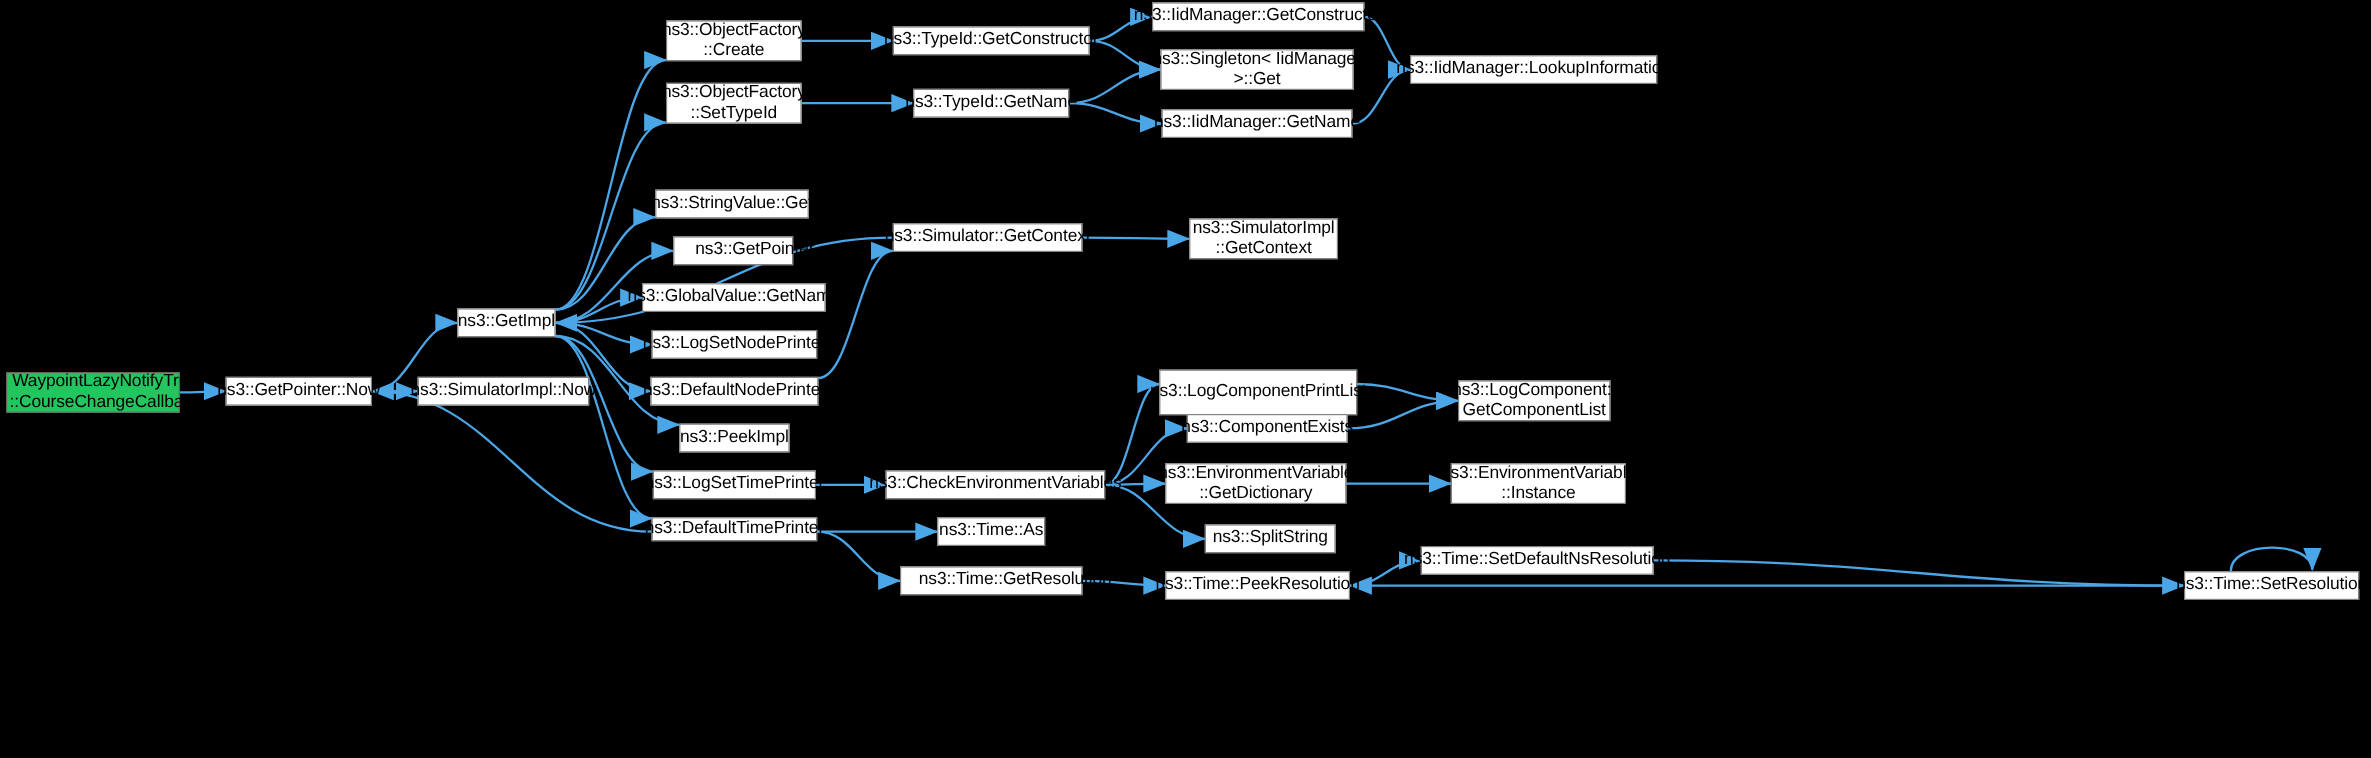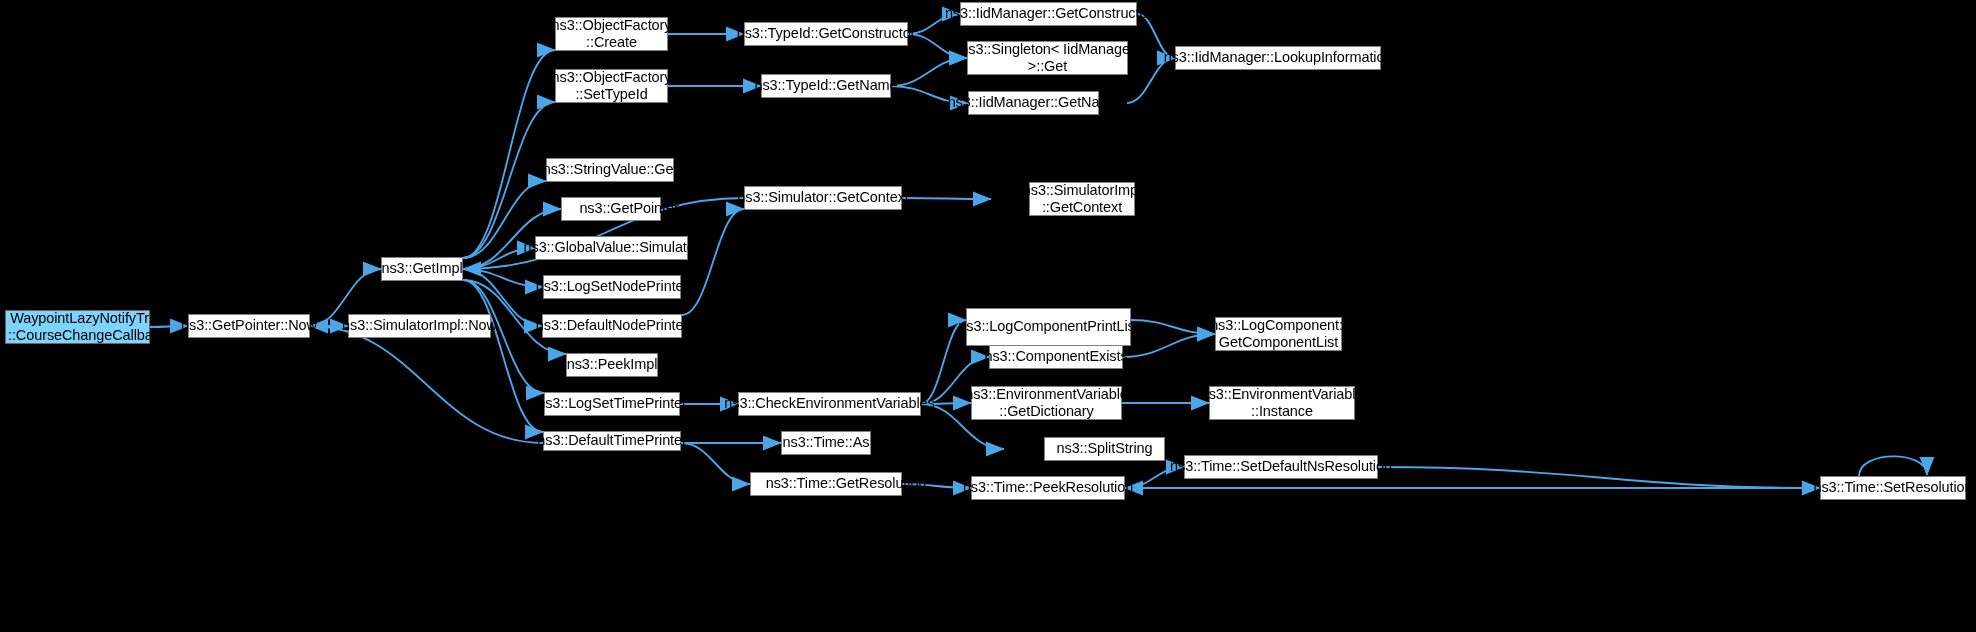--- a/index.html
+++ b/index.html
@@ -34,21 +34,21 @@
     line-height: 1.18;
     display: flex;
     align-items: center;
     justify-content: center;
     text-align: center;
     white-space: pre;
     letter-spacing: -0.1px;
     z-index: 5;
   }
   .node.root {
-    background: #7dd3fc;
+    background: #22c55e;
     border: 1px solid #666666;
     padding-left: 20px;
   }
 </style>
 </head>
 <body>
 
 <div id="canvas">
   <svg id="edges" viewBox="0 0 1976 632">
     <defs>
@@ -107,41 +107,41 @@
       <div class="node" style="left: 381px; top: 257px; width: 82px; height: 24px;">ns3::GetImpl</div>
       <div class="node" style="left: 555px; top: 17px; width: 113px; height: 34px;">ns3::ObjectFactory
 ::Create</div>
       <div class="node" style="left: 555px; top: 69px; width: 113px; height: 34px;">ns3::ObjectFactory
 ::SetTypeId</div>
       <div class="node" style="left: 744px; top: 22px; width: 164px; height: 24px;">ns3::TypeId::GetConstructor</div>
       <div class="node" style="left: 761px; top: 74px; width: 130px; height: 24px;">ns3::TypeId::GetName</div>
       <div class="node" style="left: 960px; top: 2px; width: 177px; height: 24px;">ns3::IidManager::GetConstructor</div>
       <div class="node" style="left: 967px; top: 41px; width: 161px; height: 34px;">ns3::Singleton&lt; IidManager
 &gt;::Get</div>
-      <div class="node" style="left: 968px; top: 91px; width: 131px; height: 24px;">ns3::IidManager::GetName</div>
+      <div class="node" style="left: 968px; top: 91px; width: 159px; height: 24px;">ns3::IidManager::GetName</div>
       <div class="node" style="left: 1175px; top: 46px; width: 206px; height: 24px;">ns3::IidManager::LookupInformation</div>
       <div class="node" style="left: 546px; top: 158px; width: 128px; height: 24px;">ns3::StringValue::Get</div>
       <div class="node" style="left: 561px; top: 197px; width: 100px; height: 24px; padding-left: 36px;">ns3::GetPointer</div>
-      <div class="node" style="left: 535px; top: 236px; width: 153px; height: 24px;">ns3::GlobalValue::Simulator</div>
+      <div class="node" style="left: 535px; top: 236px; width: 153px; height: 24px;">ns3::GlobalValue::GetName</div>
       <div class="node" style="left: 543px; top: 275px; width: 138px; height: 24px;">ns3::LogSetNodePrinter</div>
       <div class="node" style="left: 542px; top: 314px; width: 140px; height: 24px;">ns3::DefaultNodePrinter</div>
       <div class="node" style="left: 566px; top: 353px; width: 92px; height: 24px;">ns3::PeekImpl</div>
       <div class="node" style="left: 544px; top: 392px; width: 136px; height: 24px;">ns3::LogSetTimePrinter</div>
       <div class="node" style="left: 543px; top: 431px; width: 138px; height: 20px;">ns3::DefaultTimePrinter</div>
       <div class="node" style="left: 744px; top: 186px; width: 158px; height: 24px;">ns3::Simulator::GetContext</div>
-      <div class="node" style="left: 991px; top: 182px; width: 106px; height: 34px; margin-left: 38px;">ns3::SimulatorImpl
+      <div class="node" style="left: 991px; top: 182px; width: 124px; height: 34px;">ns3::SimulatorImpl
 ::GetContext</div>
       <div class="node" style="left: 738px; top: 392px; width: 183px; height: 24px;">ns3::CheckEnvironmentVariables</div>
       <div class="node" style="left: 781px; top: 431px; width: 90px; height: 24px;">ns3::Time::As</div>
       <div class="node" style="left: 750px; top: 472px; width: 152px; height: 24px; padding-left: 40px;">ns3::Time::GetResolution</div>
       <div class="node" style="left: 966px; top: 308px; width: 165px; height: 38px;">ns3::LogComponentPrintList</div>
       <div class="node" style="left: 989px; top: 345px; width: 134px; height: 24px;">ns3::ComponentExists</div>
       <div class="node" style="left: 971px; top: 386px; width: 151px; height: 34px;">ns3::EnvironmentVariable
 ::GetDictionary</div>
-      <div class="node" style="left: 1044px; top: 437px; width: 121px; height: 24px;">ns3::SplitString</div>
+      <div class="node" style="left: 1004px; top: 437px; width: 109px; height: 24px;">ns3::SplitString</div>
       <div class="node" style="left: 1215px; top: 317px; width: 127px; height: 34px;">ns3::LogComponent::
 GetComponentList</div>
       <div class="node" style="left: 1209px; top: 386px; width: 146px; height: 34px;">ns3::EnvironmentVariable
 ::Instance</div>
       <div class="node" style="left: 971px; top: 476px; width: 154px; height: 24px;">ns3::Time::PeekResolution</div>
       <div class="node" style="left: 1184px; top: 455px; width: 194px; height: 24px;">ns3::Time::SetDefaultNsResolution</div>
       <div class="node" style="left: 1820px; top: 476px; width: 146px; height: 24px;">ns3::Time::SetResolution</div>
     </div>
 </div>
 

